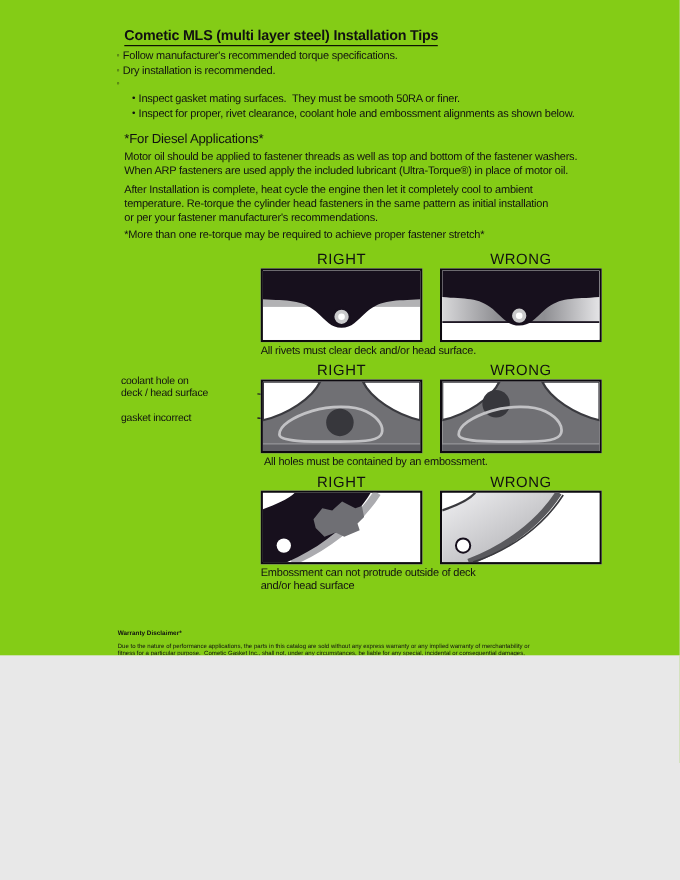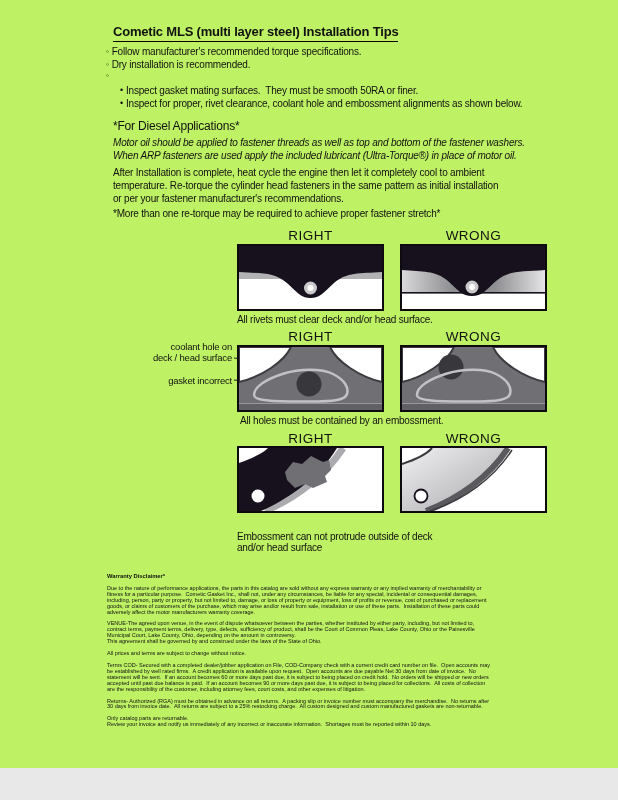--- a/index.html
+++ b/index.html
@@ -1,40 +1,40 @@
 <!DOCTYPE html>
 <html><head>
 <meta charset="utf-8">
 <style>
   html,body{margin:0;padding:0;background:#e8e8e8;}
   .page{
-    position:relative;width:618px;height:768px;background:#bef264;
+    position:relative;width:618px;height:596px;background:#84cc16;
     font-family:"Liberation Sans","DejaVu Sans",sans-serif;color:#111;
     overflow:hidden;margin:0 auto;
   }
   .abs{position:absolute;}
   .title{
     left:113px;top:24px;font-size:13px;font-weight:bold;letter-spacing:-0.2px;
     border-bottom:1.6px solid #000;padding-bottom:2px;white-space:pre;
   }
   .bullets{left:106px;top:46px;}
   .bullet-row{display:flex;align-items:baseline;height:13px;font-size:10px;letter-spacing:-0.2px;white-space:pre;}
   .bullet-row .marker{font-size:8px;margin-right:3px;position:relative;top:-1px;}
   .sub{margin-left:14px;}
   .sub .marker{font-size:9px;}
   .diesel-heading{left:113px;top:119px;font-size:12px;font-weight:normal;letter-spacing:-0.2px;white-space:pre;}
   .para{font-size:10px;letter-spacing:-0.2px;line-height:13px;white-space:pre;}
-  .p1{left:113px;top:136px;font-style:italic;}
+  .p1{left:113px;top:136px;}
   .p2{left:113px;top:166px;}
   .p3{left:113px;top:207px;}
   .rw-label{width:147px;text-align:center;font-size:13.5px;letter-spacing:0.5px;white-space:pre;}
   .dbox{width:147px;height:67px;border:2px solid #0d0a10;box-sizing:border-box;background:#fff;}
   .dbox svg{display:block;width:143px;height:63px;}
   .caption{font-size:10px;letter-spacing:-0.2px;line-height:11px;white-space:pre;}
-  .side-label{width:122px;text-align:right;font-size:9.5px;letter-spacing:-0.2px;line-height:11px;white-space:pre;}
+  .side-label{width:122px;font-size:9.5px;letter-spacing:-0.2px;line-height:11px;white-space:pre;}
   .disclaimer{left:107px;top:574px;width:460px;font-size:5.5px;line-height:5.9px;letter-spacing:0;}
   .disclaimer .d-head{font-weight:bold;font-size:5.8px;margin:0 0 6px 0;white-space:pre;}
   .disclaimer p{margin:0 0 6px 0;white-space:pre;}
   .footer-code{left:237px;top:759px;width:214px;text-align:right;font-size:12.5px;white-space:pre;margin-top:44px;}
   .overlay{pointer-events:none;}
 </style>
 </head>
 <body>
 
 <div class="page">
@@ -153,21 +153,21 @@
       </defs>
       <rect width="143" height="63" fill="#ffffff"></rect>
       <path d="M30,0 H106 C88,28 58,50 24,63 H0 V16 C12,12 24,7 30,0 Z" fill="url(#gradB)"></path>
       <path d="M106,0 C88,28 58,50 24,63" fill="none" stroke="#5a5a5e" stroke-width="6"></path>
       <path d="M110,2 C92,30 62,52 28,63" fill="none" stroke="#3a3a3e" stroke-width="1.5"></path>
       <path d="M30,0 C24,7 12,12 0,16" fill="none" stroke="#3a3a3e" stroke-width="2"></path>
       <circle cx="19" cy="48" r="6.5" fill="#ffffff" stroke="#17101d" stroke-width="1.8"></circle>
     </svg>
   </div>
 
-  <div class="abs caption" style="left:237px;top:516px;margin-top:15px;">Embossment can not protrude outside of deck
+  <div class="abs caption" style="left:237px;top:516px;">Embossment can not protrude outside of deck
 and/or head surface</div>
 
   <div class="abs disclaimer">
     <div class="d-head">Warranty Disclaimer*</div>
     <p>Due to the nature of performance applications, the parts in this catalog are sold without any express warranty or any implied warranty of merchantability or
 fitness for a particular purpose.  Cometic Gasket Inc., shall not, under any circumstances, be liable for any special, incidental or consequential damages,
 including, person, party or property, but not limited to, damage, or loss of property or equipment, loss of profits or revenue, cost of purchased or replacement
 goods, or claims of customers of the purchase, which may arise and/or result from sale, installation or use of these parts.  Installation of these parts could
 adversely affect the motor manufacturers warranty coverage.</p>
     <p>VENUE-The agreed upon venue, in the event of dispute whatsoever between the parties, whether instituted by either party, including, but not limited to,

